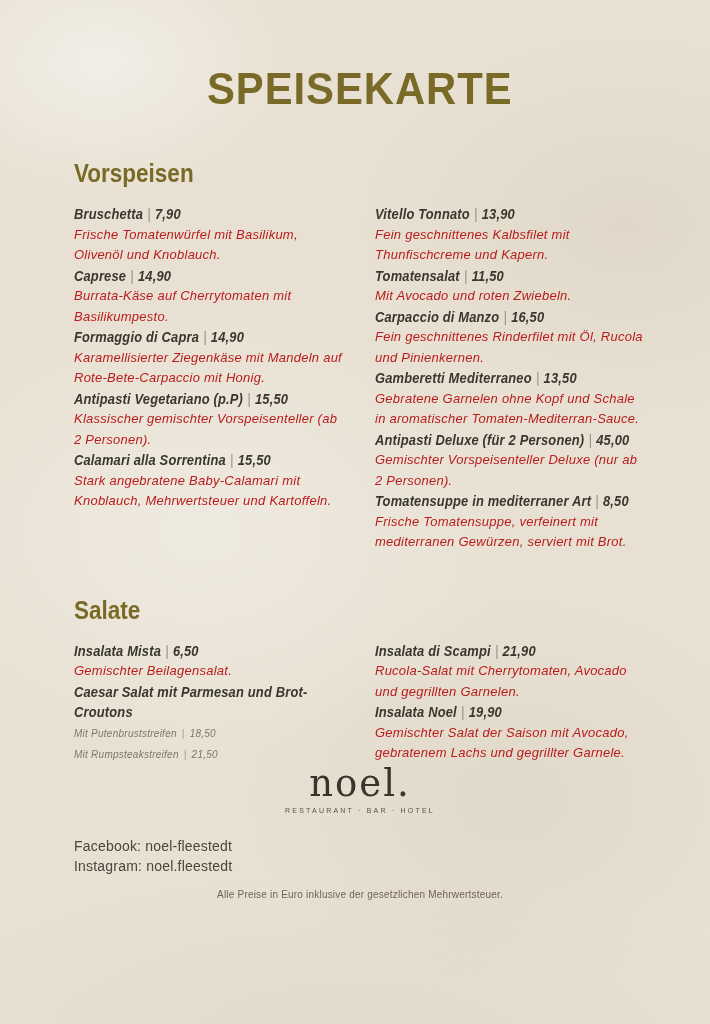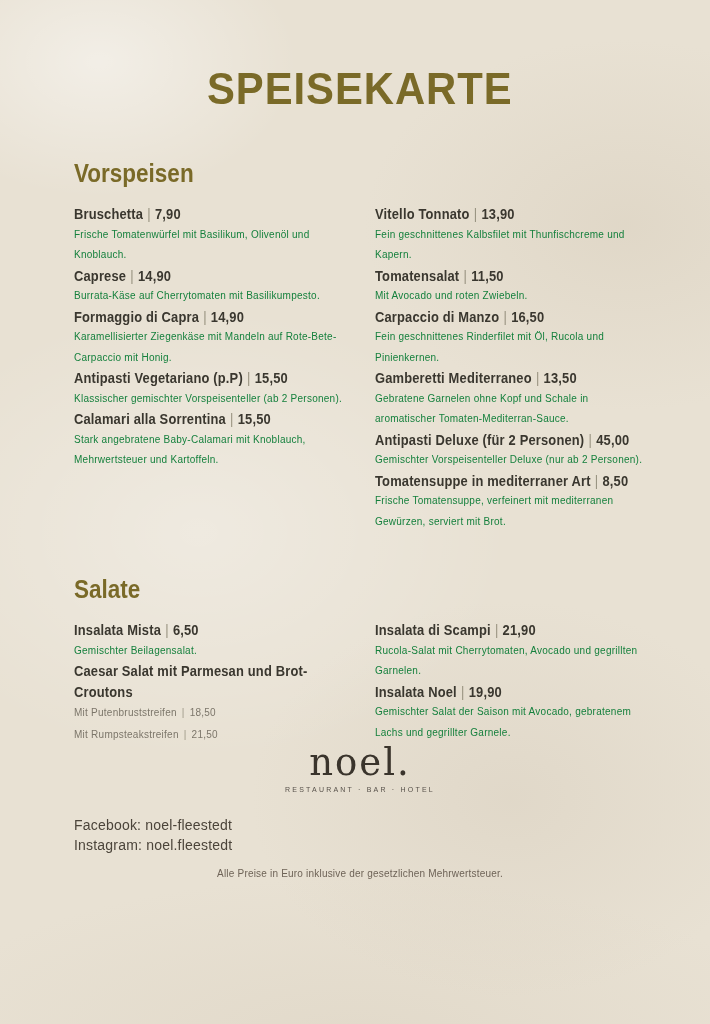--- a/index.html
+++ b/index.html
@@ -51,44 +51,45 @@
     transform: scaleX(.9);
     transform-origin: left center;
     white-space: nowrap;
   }
 
   .section-columns {
     margin-top: 16px;
     display: grid;
     grid-template-columns: 1fr 1fr;
     column-gap: 30px;
+    font-style: italic;
   }
 
   
   .item-title {
     display: inline-block;
     width: 120%;
     transform: scaleX(.8333);
     transform-origin: left center;
     font-size: 15.5px;
     font-weight: 700;
     line-height: 20.5px;
     letter-spacing: .2px;
     color: #3a372f;
   }
   .price-sep {
     font-weight: 400;
     color: #97917f;
     padding: 0 5px;
   }
   .item-desc {
-    font-size: 10px;
+    font-size: 13px;
     line-height: 20.5px;
     letter-spacing: .25px;
-    color: #15803d;
+    color: #b91c1c;
   }
   .variant-line {
     font-size: 10px;
     line-height: 21.5px;
     letter-spacing: .25px;
     color: #7c766a;
   }
   .variant-line .price-sep { color: #a09a89; }
 
   

